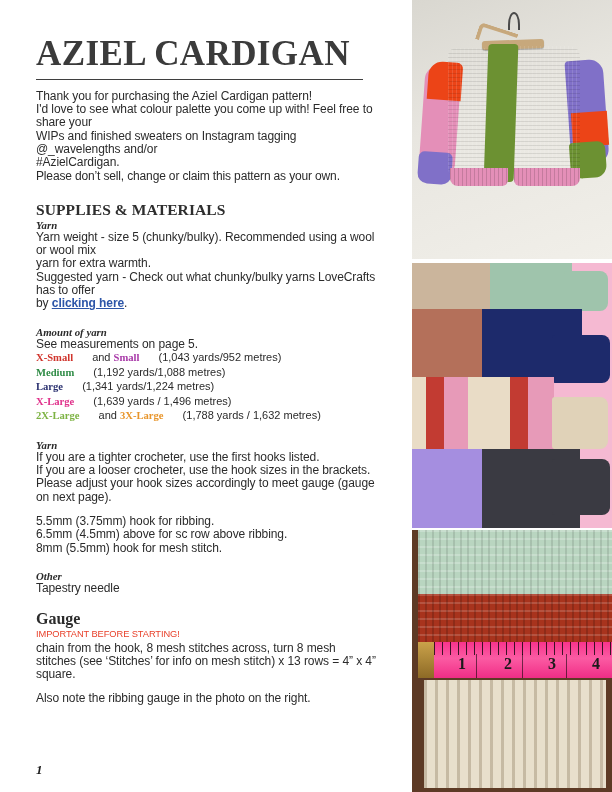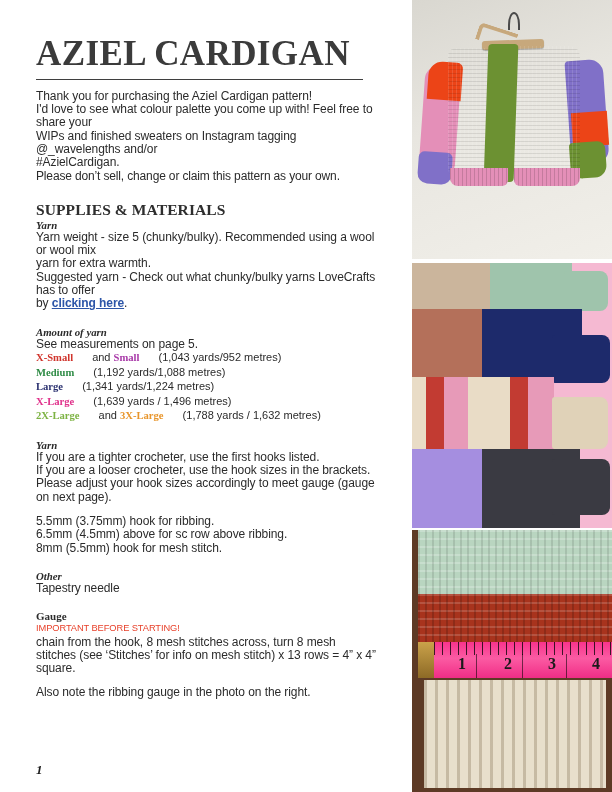--- a/index.html
+++ b/index.html
@@ -70,21 +70,21 @@
     font-family: "Liberation Serif", serif;
     font-weight: bold;
     font-style: italic;
     font-size: 10.8px;
     color: #2b2b2b;
   }
 
   .sub-head-plain {
     font-family: "Liberation Serif", serif;
     font-weight: bold;
-    font-size: 11px;
+    font-size: 16px;
     color: #2b2b2b;
   }
   .gap-sm { height: 11px; }
   .gap-md { height: 15px; }
   .gap-lg { height: 18px; }
 
   a.inline-link {
     color: #2c55a8;
     font-weight: bold;
   }

